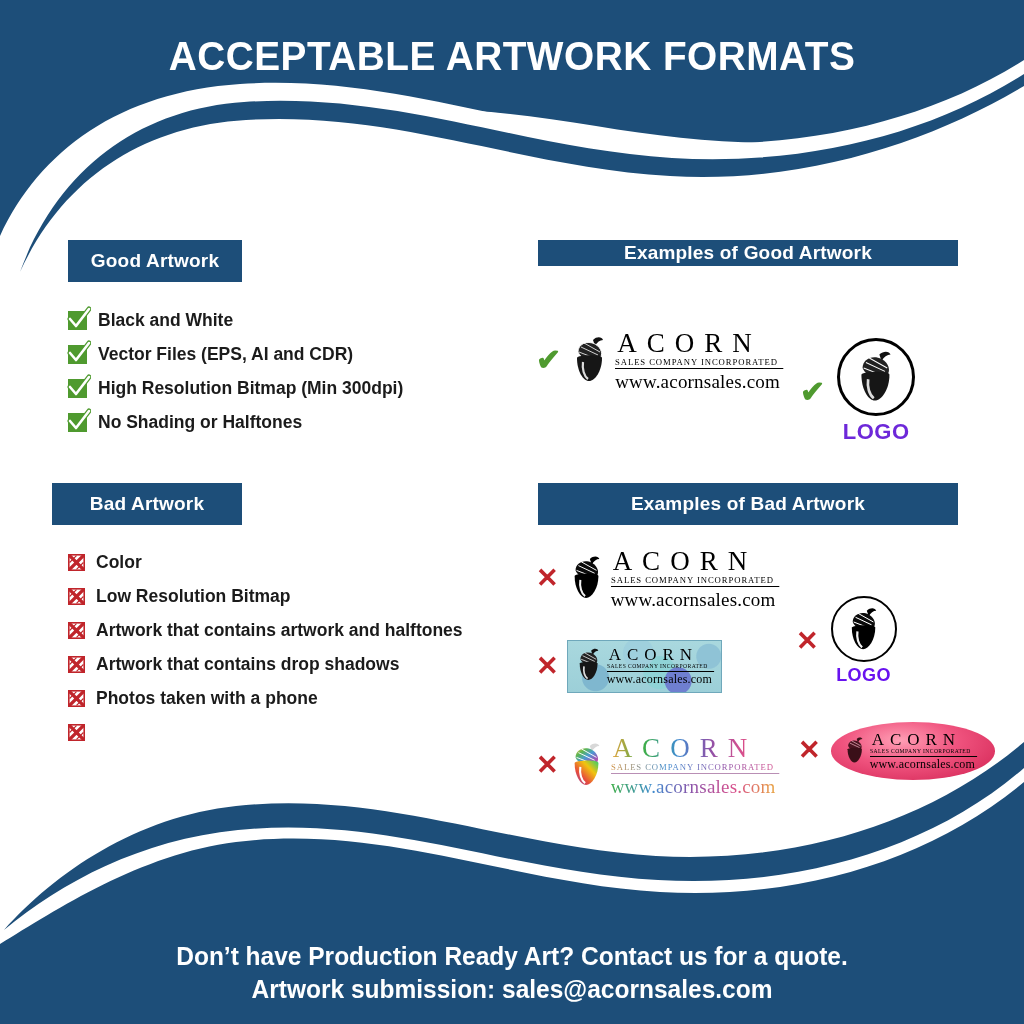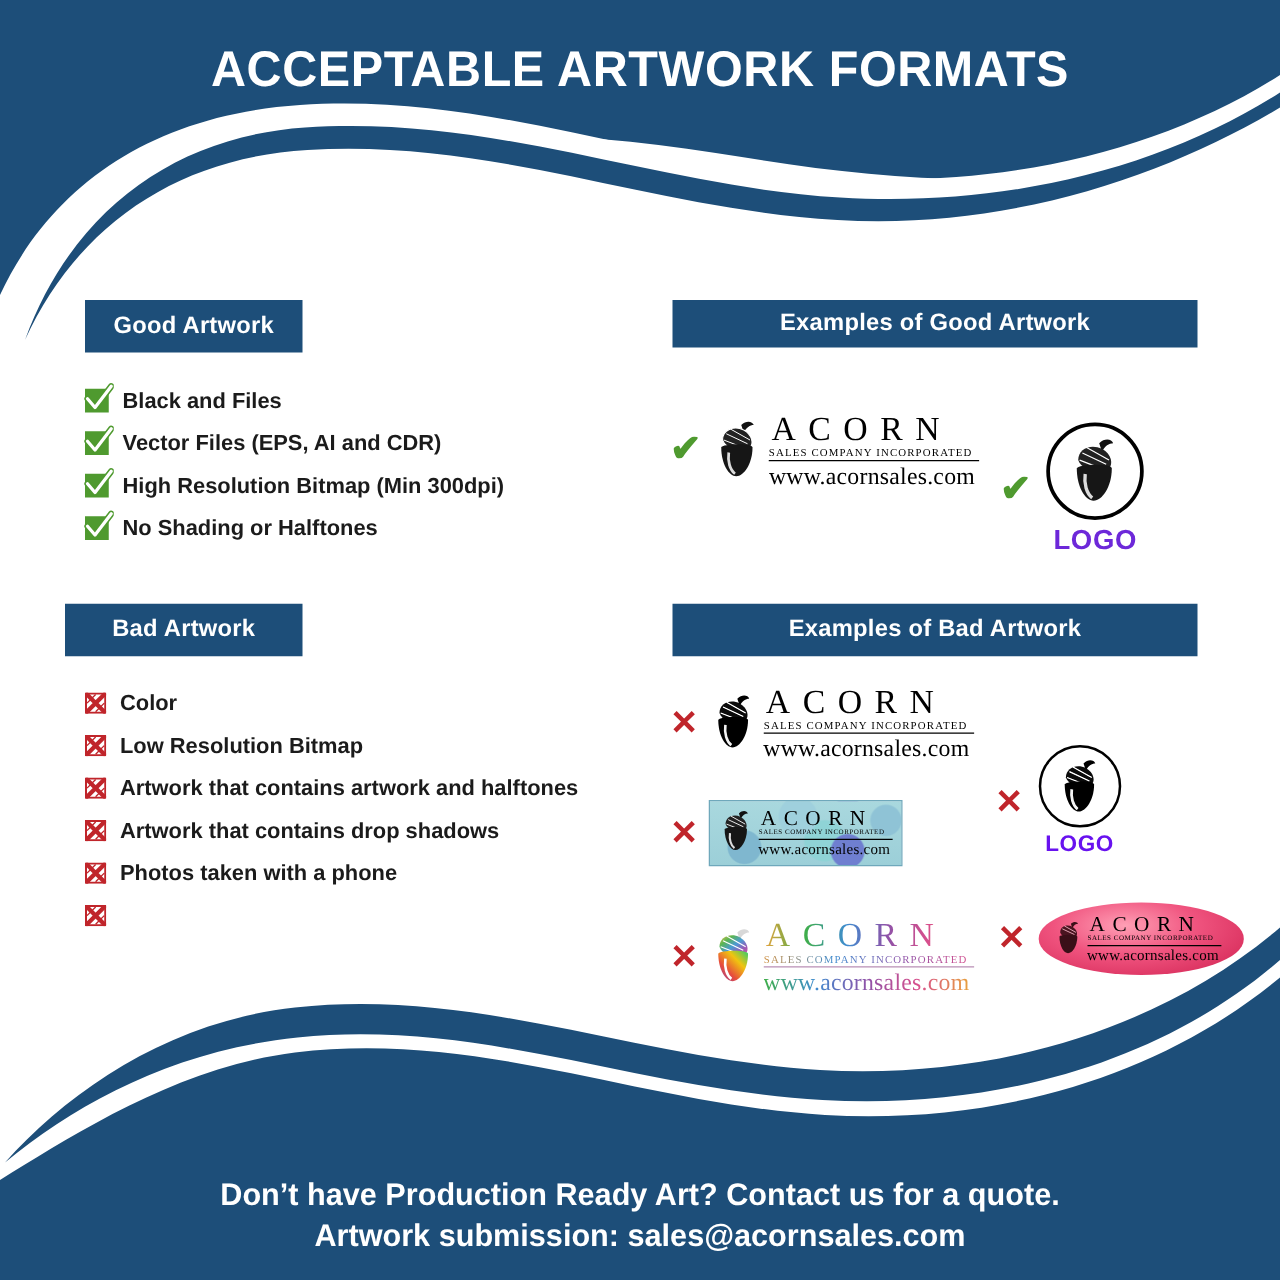--- a/index.html
+++ b/index.html
@@ -44,21 +44,21 @@
     color: #ffffff;
     font-size: 19px;
     font-weight: bold;
     display: flex;
     align-items: center;
     justify-content: center;
     letter-spacing: 0.2px;
   }
   .bar-good       { left: 68px;  top: 240px; width: 174px; height: 42px; }
   .bar-bad        { left: 52px;  top: 483px; width: 190px; height: 42px; }
-  .bar-ex-good    { left: 538px; top: 240px; width: 420px; height: 38px; }
+  .bar-ex-good    { left: 538px; top: 240px; width: 420px; height: 26px; }
   .bar-ex-bad     { left: 538px; top: 483px; width: 420px; height: 42px; }
 
   .list { position: absolute; }
   .list-good { left: 68px; top: 303px; }
   .list-bad  { left: 68px; top: 545px; }
 
   .list-item {
     display: flex;
     align-items: center;
     height: 34px;
@@ -229,21 +229,21 @@
 
   <div class="list list-good">
     <div class="list-item">
       <span class="ico-check">
         <span class="box"></span>
         <svg width="24" height="26" viewBox="0 0 24 26">
           <path d="M3 13 L9 20 L22 3" stroke="#4f9a2f" stroke-width="5" fill="none" stroke-linecap="round" stroke-linejoin="round"></path>
           <path d="M3 13 L9 20 L22 3" stroke="#ffffff" stroke-width="2.6" fill="none" stroke-linecap="round" stroke-linejoin="round"></path>
         </svg>
       </span>
-      <span class="lbl">Black and Files</span>
+      <span class="lbl">Black and White</span>
     </div>
     <div class="list-item">
       <span class="ico-check">
         <span class="box"></span>
         <svg width="24" height="26" viewBox="0 0 24 26">
           <path d="M3 13 L9 20 L22 3" stroke="#4f9a2f" stroke-width="5" fill="none" stroke-linecap="round" stroke-linejoin="round"></path>
           <path d="M3 13 L9 20 L22 3" stroke="#ffffff" stroke-width="2.6" fill="none" stroke-linecap="round" stroke-linejoin="round"></path>
         </svg>
       </span>
       <span class="lbl">Vector Files (EPS, AI and CDR)</span>

